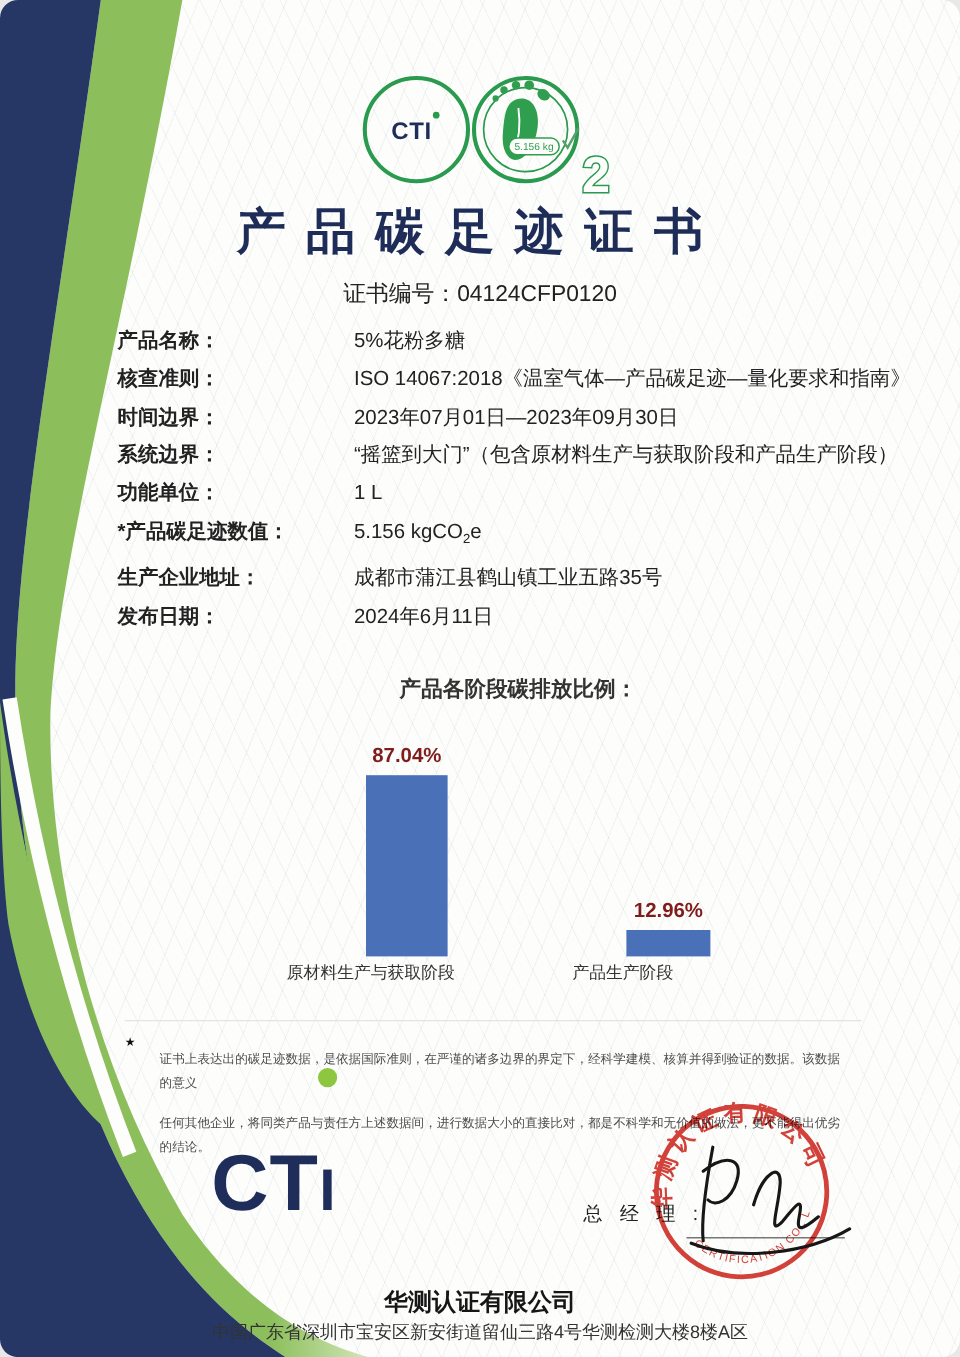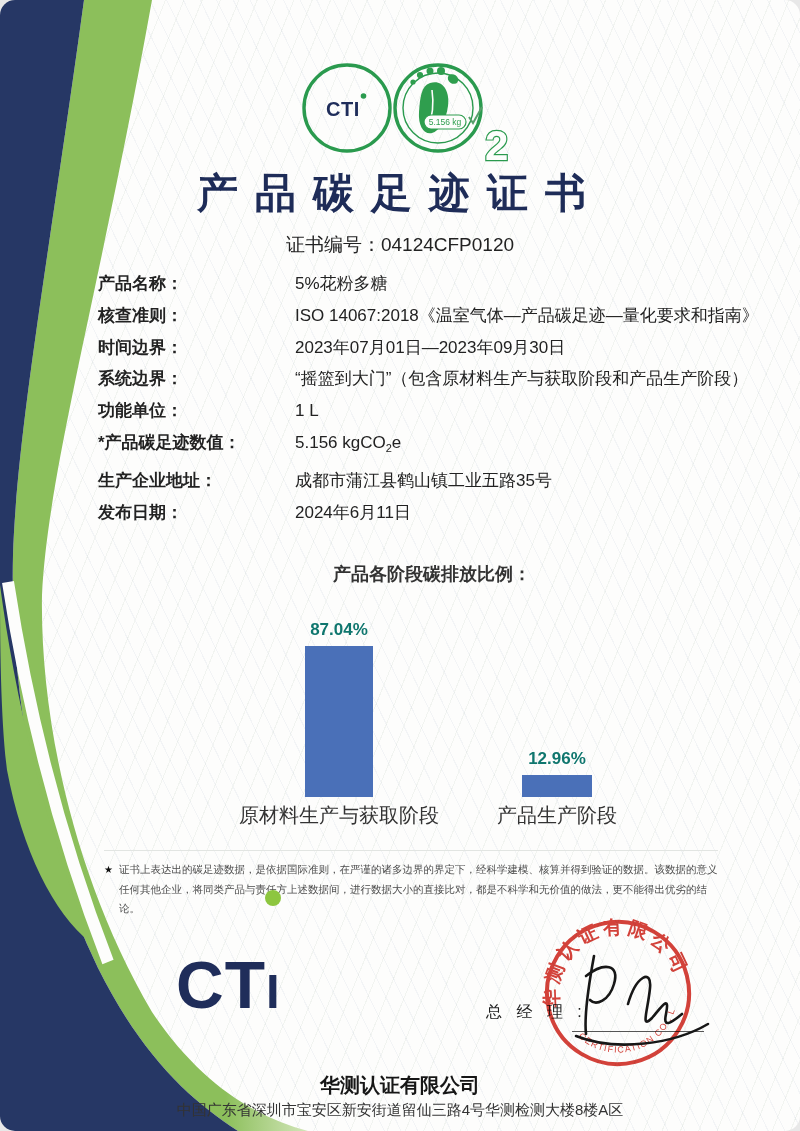--- a/index.html
+++ b/index.html
@@ -24,31 +24,31 @@
   .flabel{width:188px;font-weight:700;flex:0 0 auto;}
   .fvalue{margin-left:9px;flex:1;}
   .fvalue sub{font-size:11px;}
 
   .chart-title{position:absolute;top:562px;left:0;width:100%;text-align:center;
                font-size:18px;font-weight:700;color:#333;padding-left:32px;}
   .chart{position:absolute;top:600px;left:0;width:800px;height:240px;}
   .bar{position:absolute;background:#4a70b8;}
   .bar-0{left:305px;width:68px;top:46px;height:151px;}
   .bar-1{left:522px;width:70px;top:175px;height:22px;}
-  .bar-val{position:absolute;font-size:17px;font-weight:600;color:#0f766e;text-align:center;}
+  .bar-val{position:absolute;font-size:17px;font-weight:600;color:#7f1d1d;text-align:center;}
   .bar-val-0{left:275px;width:128px;top:20px;}
   .bar-val-1{left:492px;width:130px;top:149px;}
-  .bar-cat{position:absolute;top:202px;font-size:20px;color:#333;text-align:center;}
+  .bar-cat{position:absolute;top:202px;font-size:14px;color:#333;}
   .bar-cat-0{left:239px;width:200px;}
   .bar-cat-1{left:477px;width:160px;}
 
   .disclaimer{position:absolute;top:850px;left:104px;width:614px;border-top:1px solid #e2e5e2;
               padding:9px 0 0 15px;box-sizing:border-box;font-size:10.5px;line-height:19.5px;color:#4c4c4c;}
   .disclaimer .star{position:absolute;left:0;top:9px;font-size:10px;color:#111;}
-  .disclaimer p{margin:0;}
+  .disclaimer p{margin:14px;}
 
   .cti-big{position:absolute;left:176px;top:952px;color:#1f2d5a;font-weight:800;
            font-size:66px;letter-spacing:1px;line-height:1;}
   .cti-big .i-wrap{position:relative;display:inline-block;}
   .cti-big .i-stem{font-size:49px;}
   .cti-big .i-dot{position:absolute;left:50%;transform:translateX(-50%);top:-62px;
                   width:16px;height:16px;border-radius:50%;background:#8dc63f;}
 
   .manager{position:absolute;left:486px;top:1002px;font-size:16px;letter-spacing:5px;color:#222;}
   .sig-line{position:absolute;left:572px;top:1031px;width:132px;height:1px;background:#555;}

